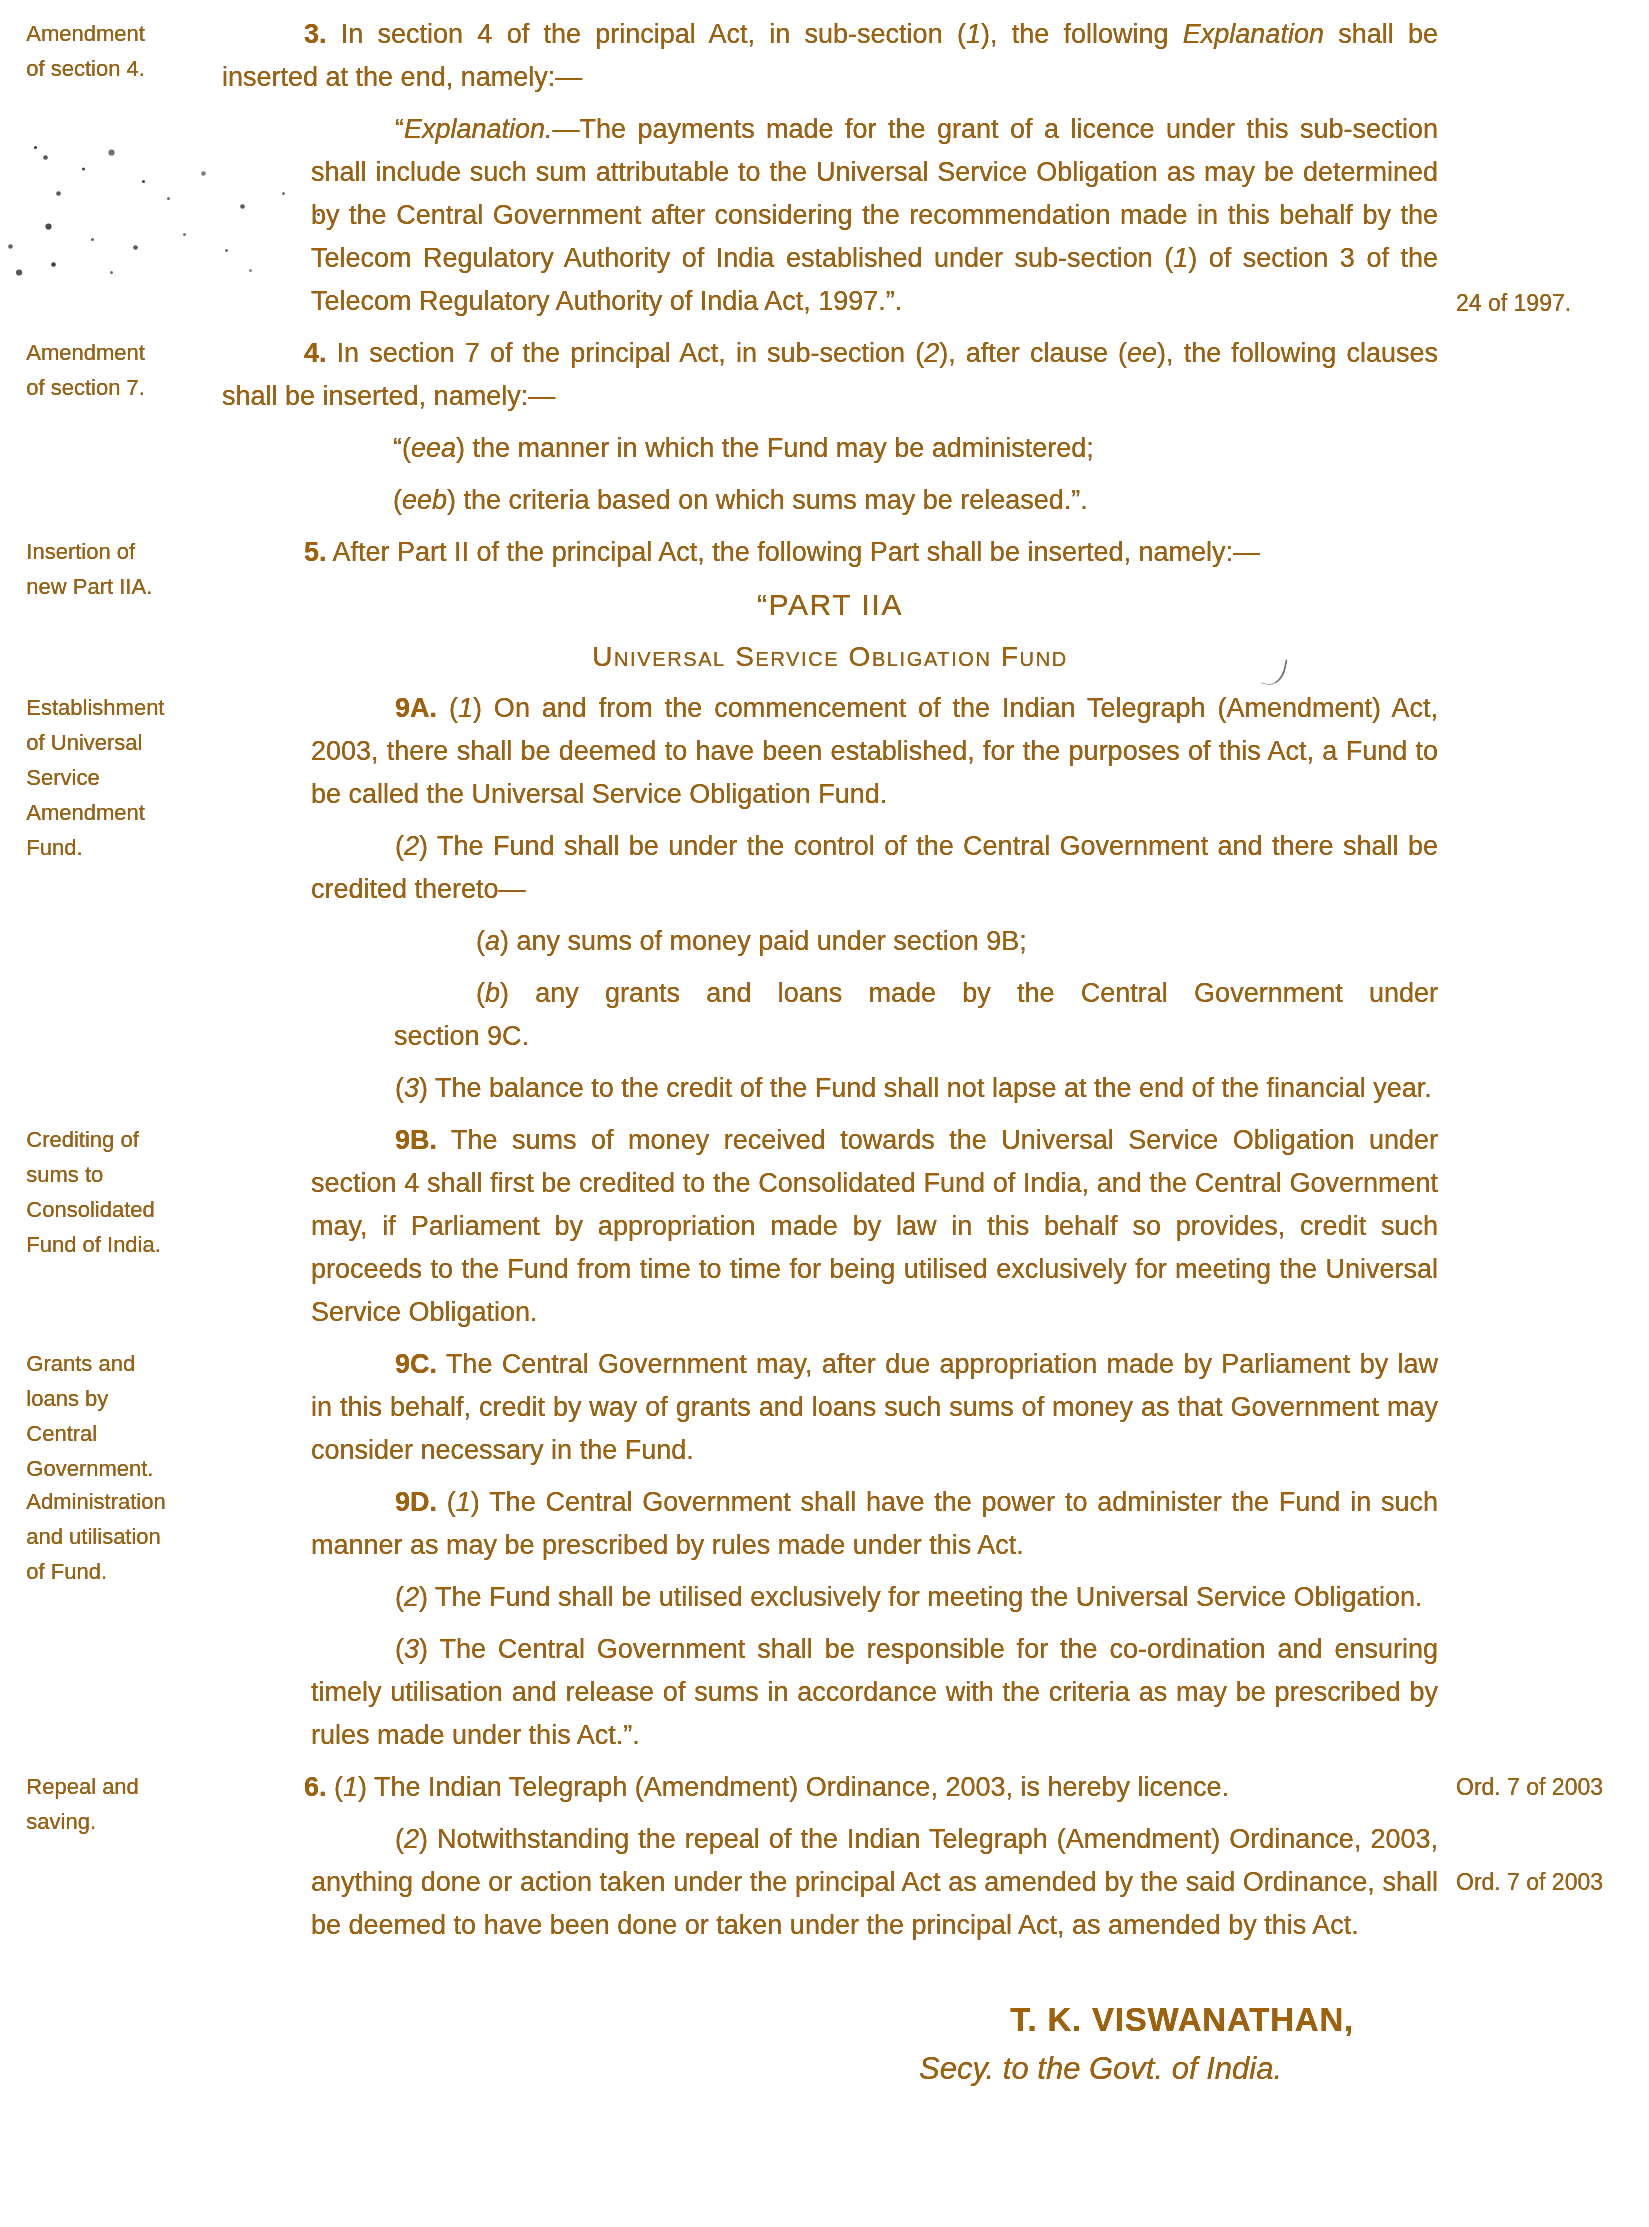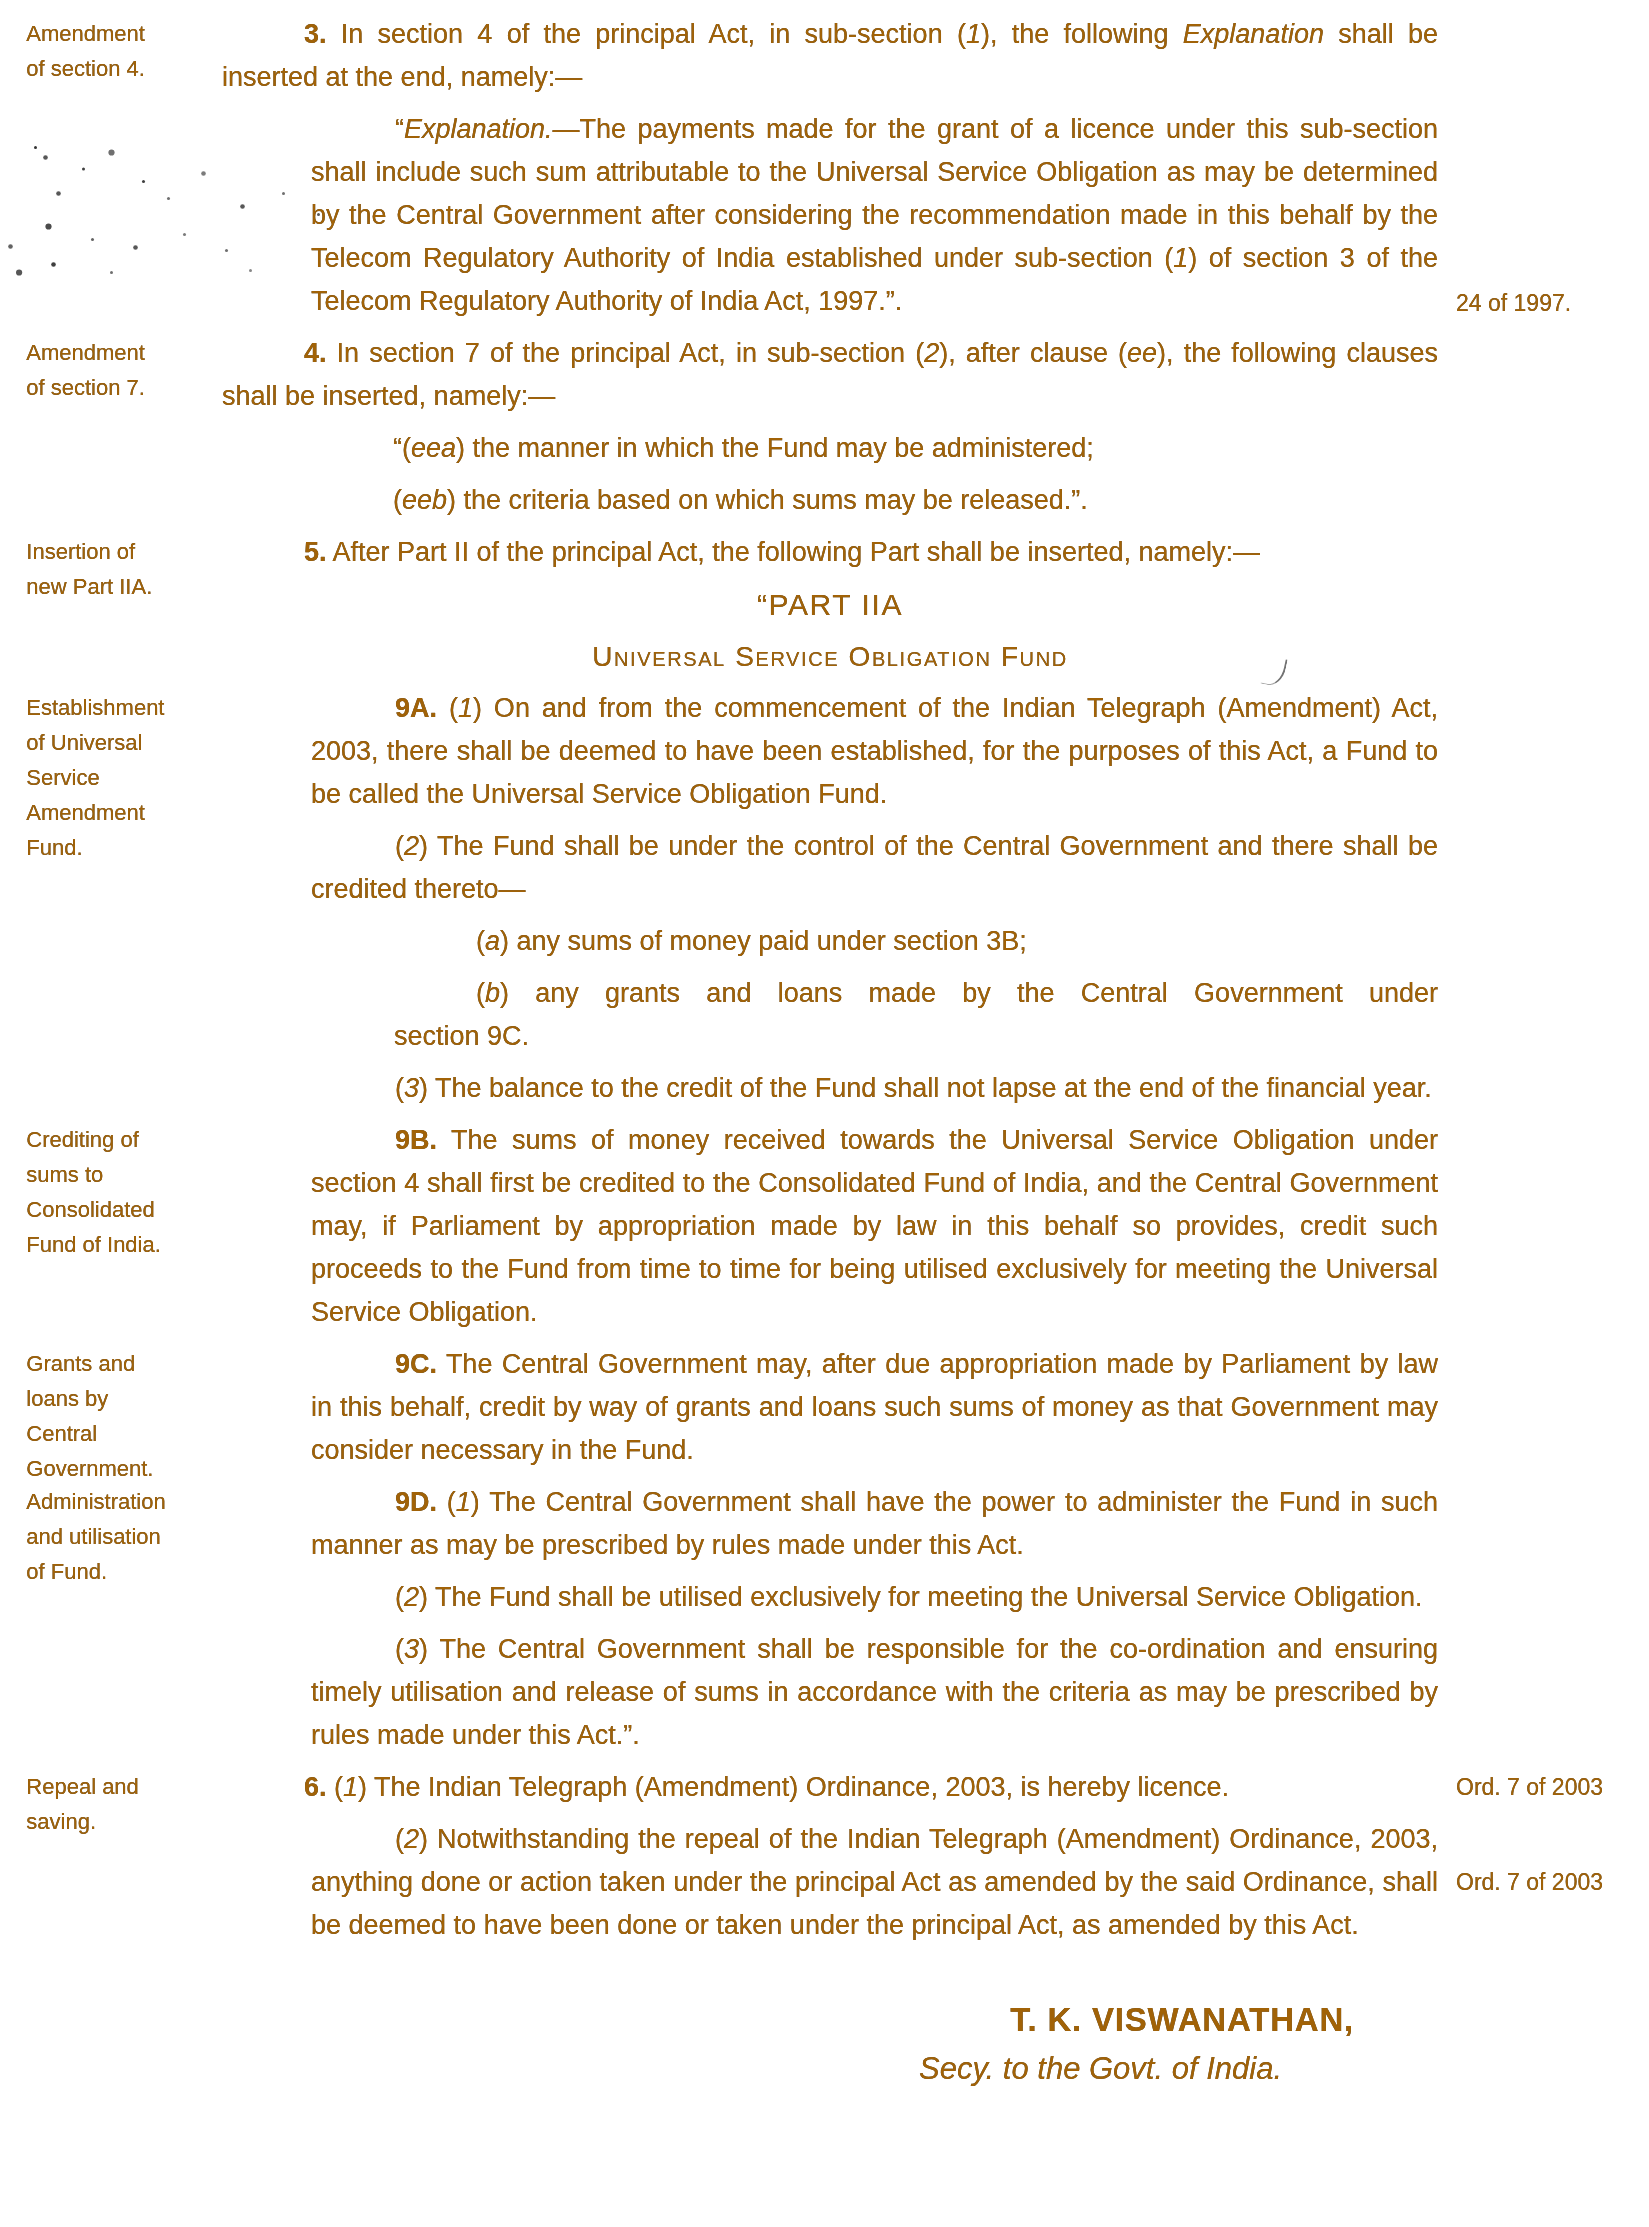--- a/index.html
+++ b/index.html
@@ -158,21 +158,21 @@
         <p class="para block"><span class="bd">9A.</span><span> (</span><span class="it ">1</span><span>) On and from the commencement of the Indian Telegraph (Amendment) Act, 2003, there shall be deemed to have been established, for the purposes of this Act, a Fund to be called the Universal Service Obligation Fund.</span></p>
       </div>
       <div class="cell right-cell"></div>
       <div class="cell left-cell"></div>
       <div class="cell main-cell">
         <p class="para block"><span>(</span><span class="it ">2</span><span>) The Fund shall be under the control of the Central Government and there shall be credited thereto—</span></p>
       </div>
       <div class="cell right-cell"></div>
       <div class="cell left-cell"></div>
       <div class="cell main-cell">
-        <p class="para subclause"><span>(</span><span class="it ">a</span><span>) any sums of money paid under section 3B;</span></p>
+        <p class="para subclause"><span>(</span><span class="it ">a</span><span>) any sums of money paid under section 9B;</span></p>
       </div>
       <div class="cell right-cell"></div>
       <div class="cell left-cell"></div>
       <div class="cell main-cell">
         <p class="para subclause-first"><span>(</span><span class="it ">b</span><span>) any grants and loans made by the Central Government under</span></p>
         <p class="para subclause-cont"><span>section 9C.</span></p>
       </div>
       <div class="cell right-cell"></div>
       <div class="cell left-cell"></div>
       <div class="cell main-cell">

